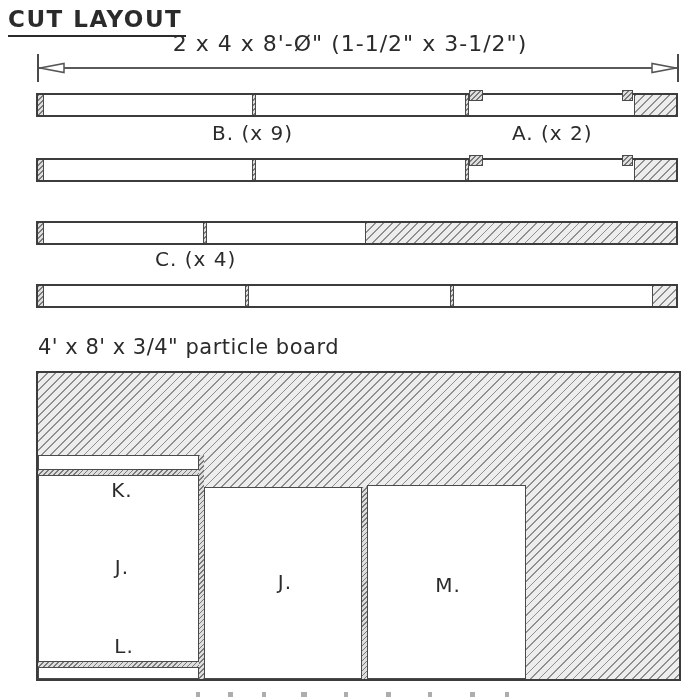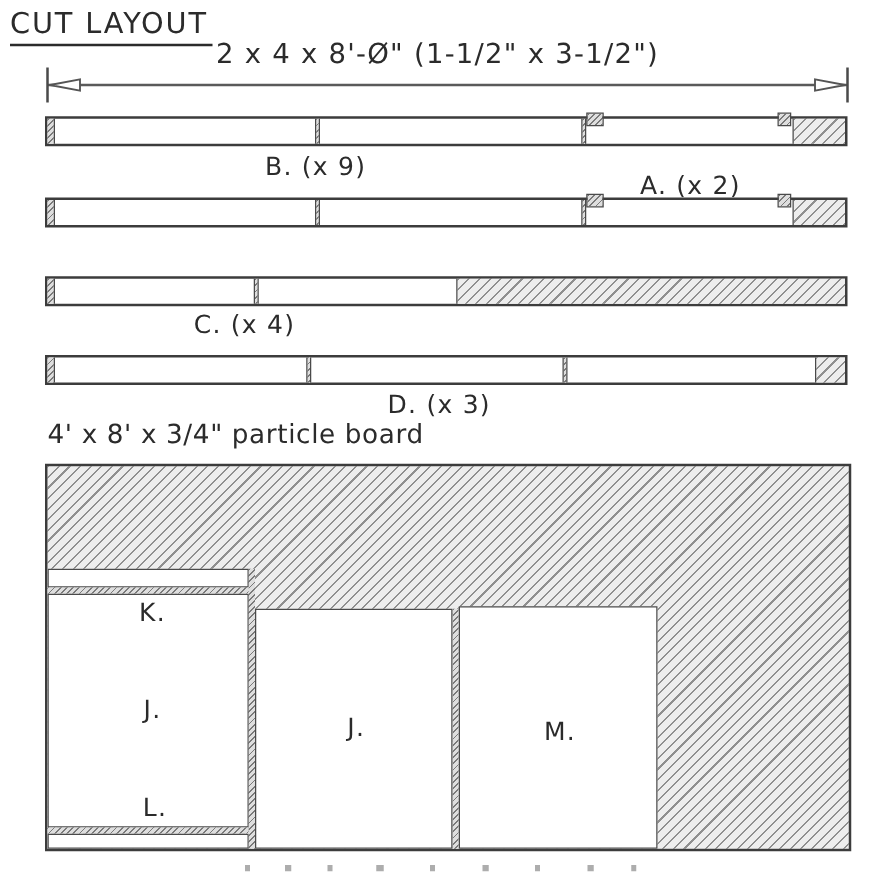--- a/index.html
+++ b/index.html
@@ -5,21 +5,21 @@
   html,body{margin:0;padding:0;background:#ffffff;width:700px;height:700px;overflow:hidden;
     font-family:"DejaVu Sans",sans-serif;color:#2b2b2b;}
   .abs{position:absolute;}
   #stage{position:relative;width:700px;height:700px;background:#fff;}
 
   
   .hatch{background-image:repeating-linear-gradient(135deg,#8f8f8f 0px,#8f8f8f 1.2px,#ededed 1.2px,#ededed 6px);}
   .hatch-dense{background-image:repeating-linear-gradient(135deg,#7a7a7a 0px,#7a7a7a 1px,#dedede 1px,#dedede 3.5px);}
 
   
-  .title{left:8px;top:6px;font-size:23px;font-weight:400;letter-spacing:1.5px;
+  .title{left:8px;top:6px;font-size:23px;font-weight:700;letter-spacing:1.5px;
     border-bottom:2px solid #2b2b2b;padding:0 4px 3px 0;}
 
   
   .dim-text{left:150px;top:31px;width:400px;text-align:center;font-size:22px;letter-spacing:1px;white-space:nowrap;}
   .dim-line{left:38px;top:67px;width:640px;height:2px;background:#5a5a5a;}
   .dim-tick{top:54px;width:2px;height:28px;background:#4a4a4a;}
   .dim-arrow{top:61px;}
 
   
   .bar{left:36px;width:642px;height:24px;border:2px solid #3c3c3c;background:#fff;box-sizing:border-box;}
@@ -62,21 +62,21 @@
   <div class="abs bar" style="top:93px;">
     <div class="bar-inner sliver hatch-dense"></div>
     <div class="bar-inner kerf-v hatch-dense" style="left:214px;"></div>
     <div class="bar-inner kerf-v hatch-dense" style="left:427px;"></div>
     <div class="notch hatch-dense" style="left:431px;width:14px;"></div>
     <div class="notch hatch-dense" style="left:584px;width:11px;"></div>
     <div class="bar-inner waste hatch" style="left:596px;width:42px;"></div>
   </div>
 
   <div class="abs cut-label" style="left:212px;top:121px;">B. (x 9)</div>
-  <div class="abs cut-label" style="left:512px;top:136px;">A. (x 2)</div>
+  <div class="abs cut-label" style="left:512px;top:121px;">A. (x 2)</div>
 
   <div class="abs bar" style="top:158px;">
     <div class="bar-inner sliver hatch-dense"></div>
     <div class="bar-inner kerf-v hatch-dense" style="left:214px;"></div>
     <div class="bar-inner kerf-v hatch-dense" style="left:427px;"></div>
     <div class="notch hatch-dense" style="left:431px;width:14px;"></div>
     <div class="notch hatch-dense" style="left:584px;width:11px;"></div>
     <div class="bar-inner waste hatch" style="left:596px;width:42px;"></div>
   </div>
 
@@ -86,21 +86,20 @@
     <div class="bar-inner waste hatch" style="left:327px;width:311px;"></div>
   </div>
   <div class="abs cut-label" style="left:155px;top:247px;">C. (x 4)</div>
 
   <div class="abs bar" style="top:284px;">
     <div class="bar-inner sliver hatch-dense"></div>
     <div class="bar-inner kerf-v hatch-dense" style="left:207px;"></div>
     <div class="bar-inner kerf-v hatch-dense" style="left:412px;"></div>
     <div class="bar-inner waste hatch" style="left:614px;width:24px;"></div>
   </div>
-  <div class="abs cut-label" style="left:310px;top:311px;">D. (x 3)</div>
 
   <div class="abs board-caption">4' x 8' x 3/4" particle board</div>
 
   <div class="abs board hatch">
 
     <div class="piece" style="left:0;top:82px;width:161px;height:15px;"></div>
     <div class="kerf hatch-dense" style="left:0;top:97px;width:161px;height:5px;"></div>
     <div class="piece" style="left:0;top:102px;width:161px;height:187px;"></div>
     <div class="kerf hatch-dense" style="left:0;top:289px;width:161px;height:5px;"></div>
     <div class="piece" style="left:0;top:294px;width:161px;height:12px;"></div>

